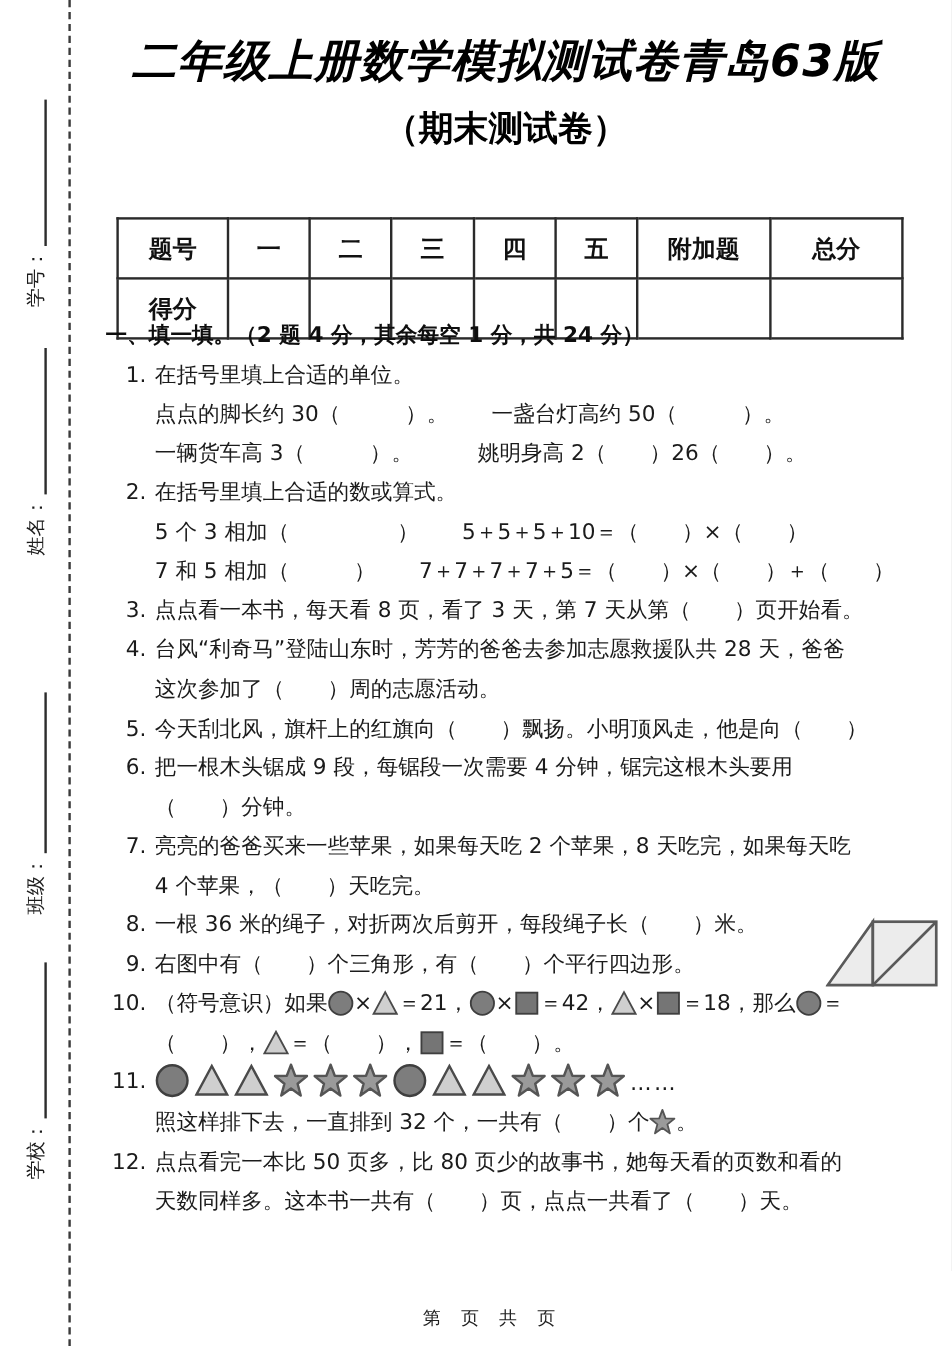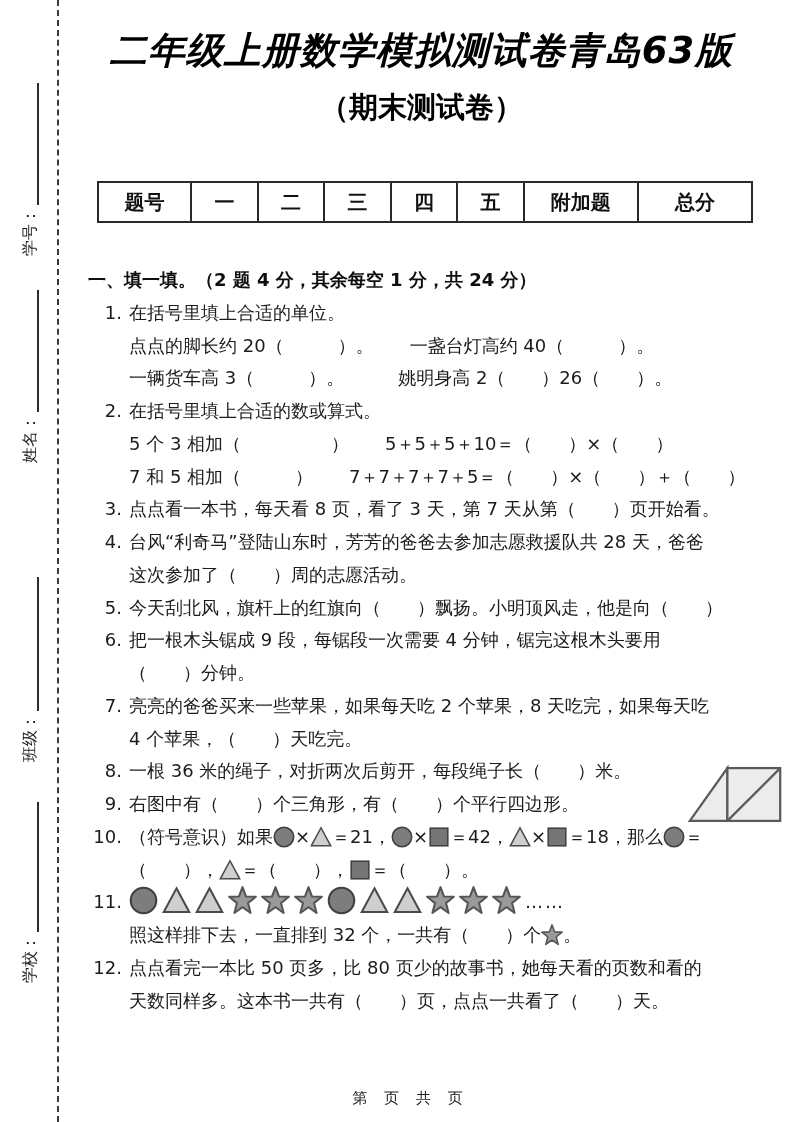--- a/index.html
+++ b/index.html
@@ -29,21 +29,21 @@
     position:absolute;top:88px;left:60px;right:10px;text-align:center;
     font-size:29px;font-weight:900;color:#000;
   }
   
   .score-table{
     position:absolute;left:97px;top:181px;width:656px;border-collapse:collapse;
     table-layout:fixed;
   }
   .score-table td{
     border:2px solid #2a2a2a;text-align:center;height:38px;
-    font-size:20px;font-weight:700;color:#111;padding:0;
+    font-size:20px;font-weight:700;color:#111;padding:5px;
   }
   .score-table .c0{width:13%;} .score-table .cn{width:9.2%;}
   .score-table .cw{width:16%;}
   
   .content{
     position:absolute;left:88px;top:264px;width:690px;
     font-size:18px;line-height:1.82;
   }
   .sec-head{font-weight:700;white-space:nowrap;color:#0e0e0e;}
   .q{display:flex;}
@@ -96,31 +96,41 @@
         <tr>
       <td class="c0">题号</td>
       <td class="cn">一</td>
       <td class="cn">二</td>
       <td class="cn">三</td>
       <td class="cn">四</td>
       <td class="cn">五</td>
       <td class="cw">附加题</td>
       <td class="cw">总分</td>
     </tr>
+    <tr>
+      <td>得分</td>
+      <td></td>
+      <td></td>
+      <td></td>
+      <td></td>
+      <td></td>
+      <td></td>
+      <td></td>
+    </tr>
   </tbody>
     </table>
 
   <div class="content">
     <div class="sec-head">一、填一填。（2 题 4 分，其余每空 1 分，共 24 分）</div>
 
     <div class="q">
       <div class="qnum">1.</div>
       <div class="qbody">
         <div class="qline">在括号里填上合适的单位。</div>
-        <div class="qline">点点的脚长约 20（　　　）。　　一盏台灯高约 40（　　　）。</div>
+        <div class="qline">点点的脚长约 30（　　　）。　　一盏台灯高约 50（　　　）。</div>
         <div class="qline">一辆货车高 3（　　　）。　　　姚明身高 2（　　）26（　　）。</div>
       </div>
     </div>
 
     <div class="q">
       <div class="qnum">2.</div>
       <div class="qbody">
         <div class="qline">在括号里填上合适的数或算式。</div>
         <div class="qline">5 个 3 相加（　　　　　）　　5＋5＋5＋10＝（　　）×（　　）</div>
         <div class="qline">7 和 5 相加（　　　）　　7＋7＋7＋7＋5＝（　　）×（　　）＋（　　）</div>

